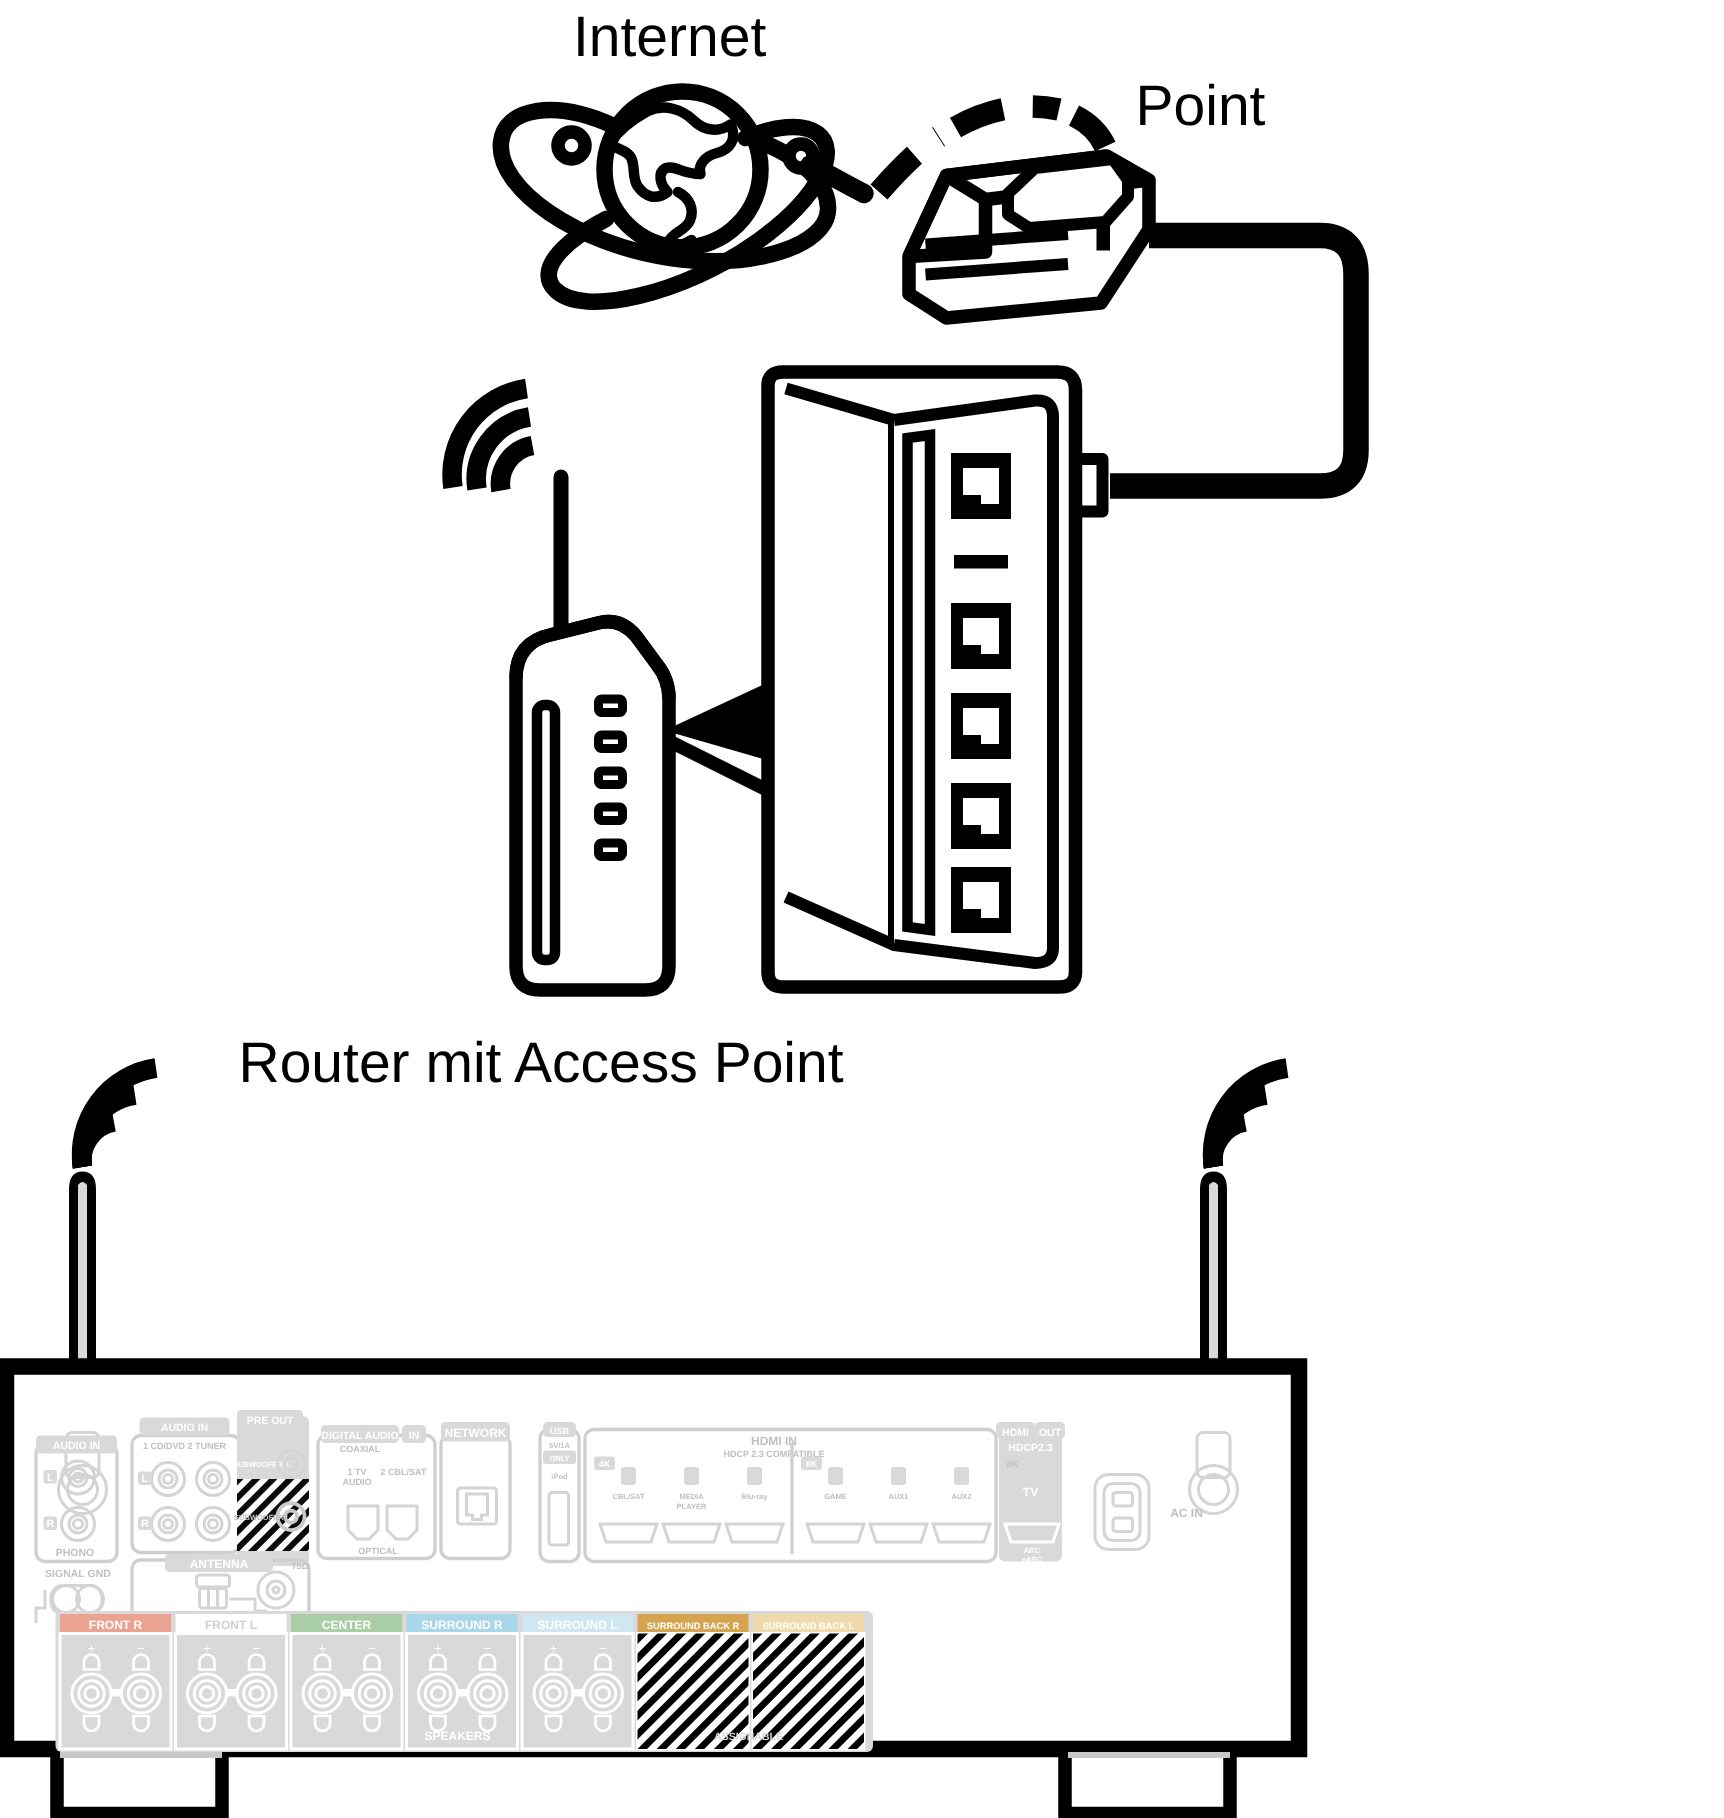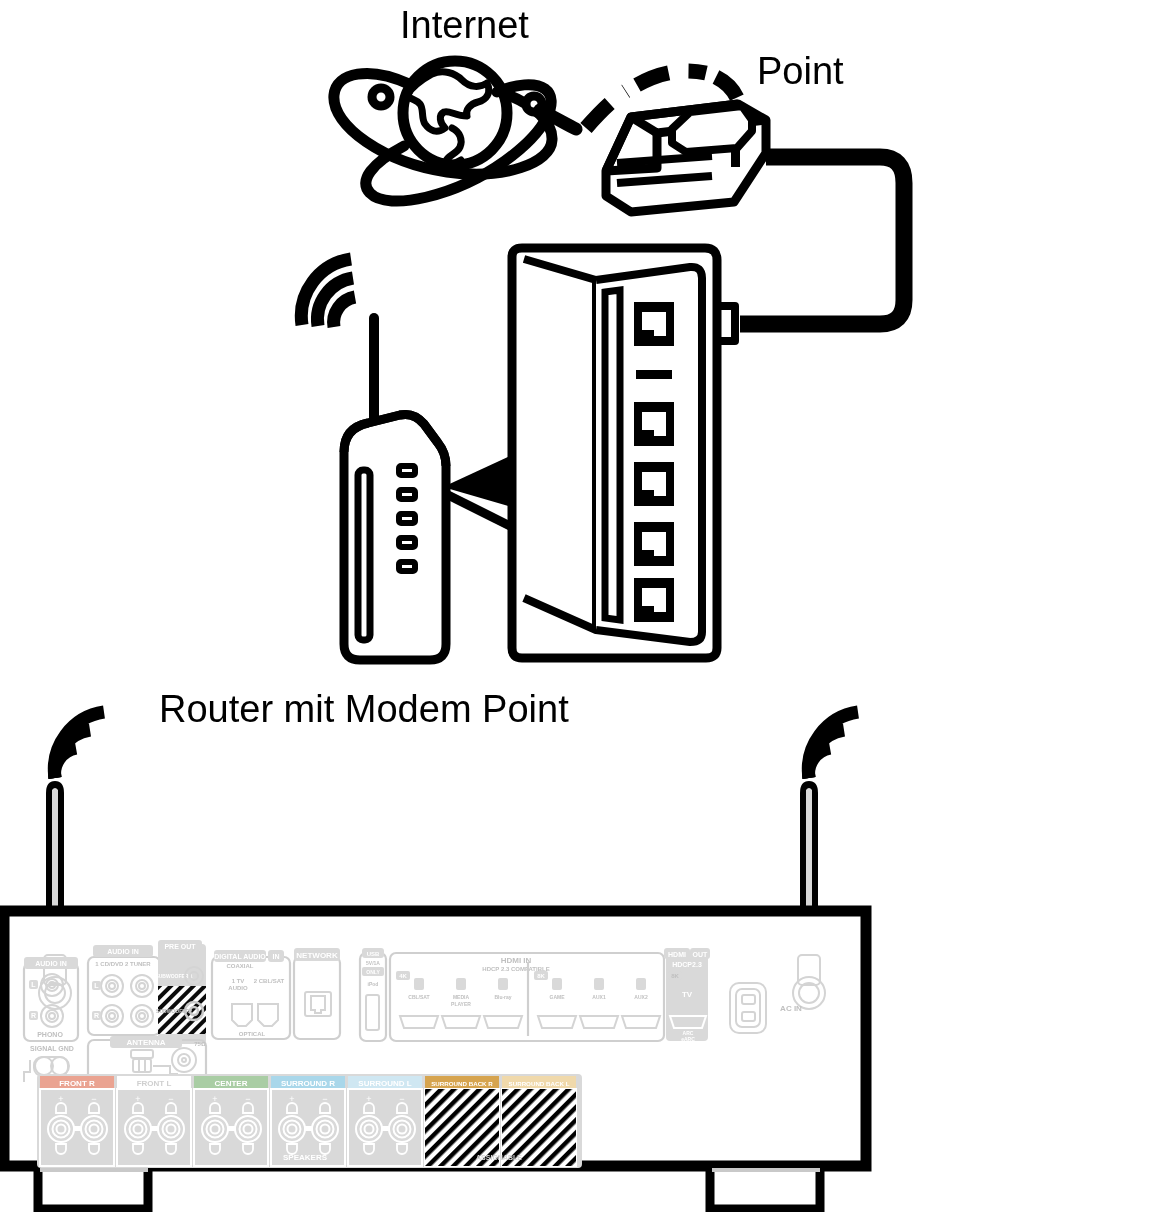--- a/index.html
+++ b/index.html
@@ -3,21 +3,21 @@
 <meta charset="utf-8">
 <style>
   html,body{margin:0;padding:0;background:#fff;}
   body{
     width:1149px;height:1212px;position:relative;overflow:hidden;
     font-family:"Liberation Sans", sans-serif;
     color:#000;
   }
   .stage{position:absolute;inset:0;}
   .lbl{position:absolute;white-space:nowrap;color:#000;}
-  #label-internet{left:382px;top:4px;font-size:38px;margin-left:18px;}
+  #label-internet{left:382px;top:4px;font-size:38px;}
   #label-modem{left:757px;top:50px;font-size:38px;}
   #label-wlan{left:752px;top:348px;font-size:38px;}
   #label-router{left:159px;top:688px;font-size:38px;}
 
   svg.art{position:absolute;left:0;top:0;width:1149px;height:1212px;}
 
   
   .pnl{fill:none;stroke:#cfcfcf;stroke-width:2.2;}
   .pnlfill{fill:#d9d9d9;stroke:none;}
   .pnltxtw{fill:#ffffff;font-family:"Liberation Sans",sans-serif;font-weight:bold;}
@@ -501,15 +501,15 @@
     <defs>
       <pattern id="hatchB" width="9" height="9" patternUnits="userSpaceOnUse" patternTransform="rotate(45)">
         <rect width="9" height="9" fill="#fff"></rect>
         <rect width="4.5" height="9" fill="#000"></rect>
       </pattern>
     </defs>
   </svg>
 
   <div class="lbl" id="label-internet">Internet</div>
   <div class="lbl" id="label-modem">Point</div>
-  <div class="lbl" id="label-router">Router mit Modem Point</div>
+  <div class="lbl" id="label-router">Router mit Access Point</div>
 
 </div>
 
 </body></html>

